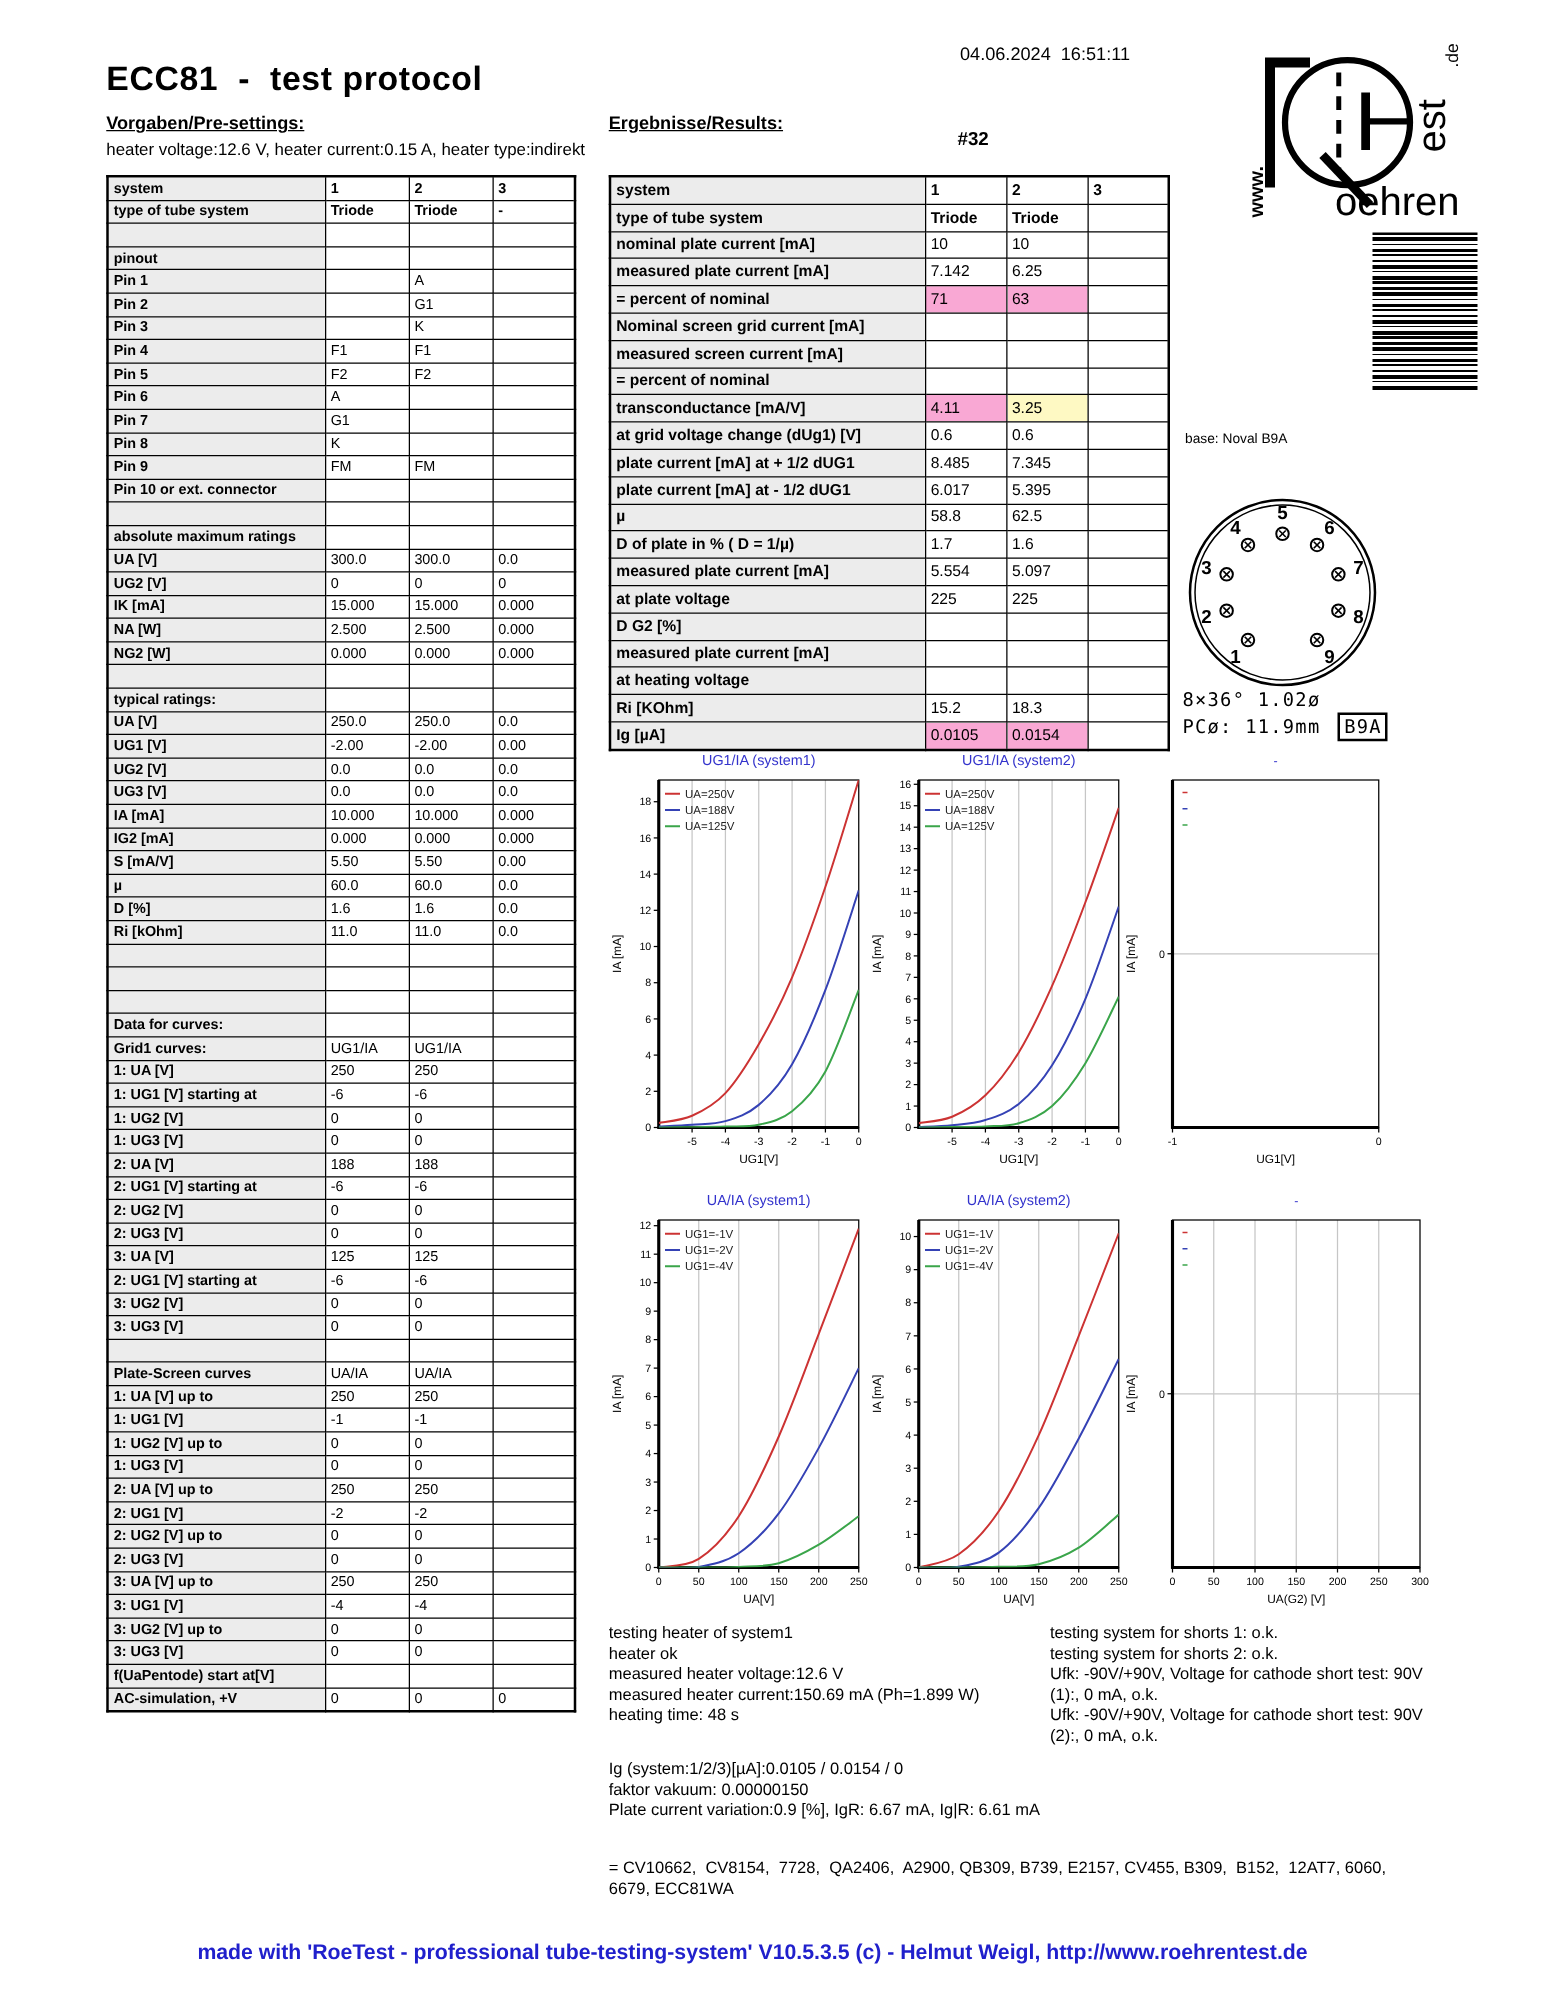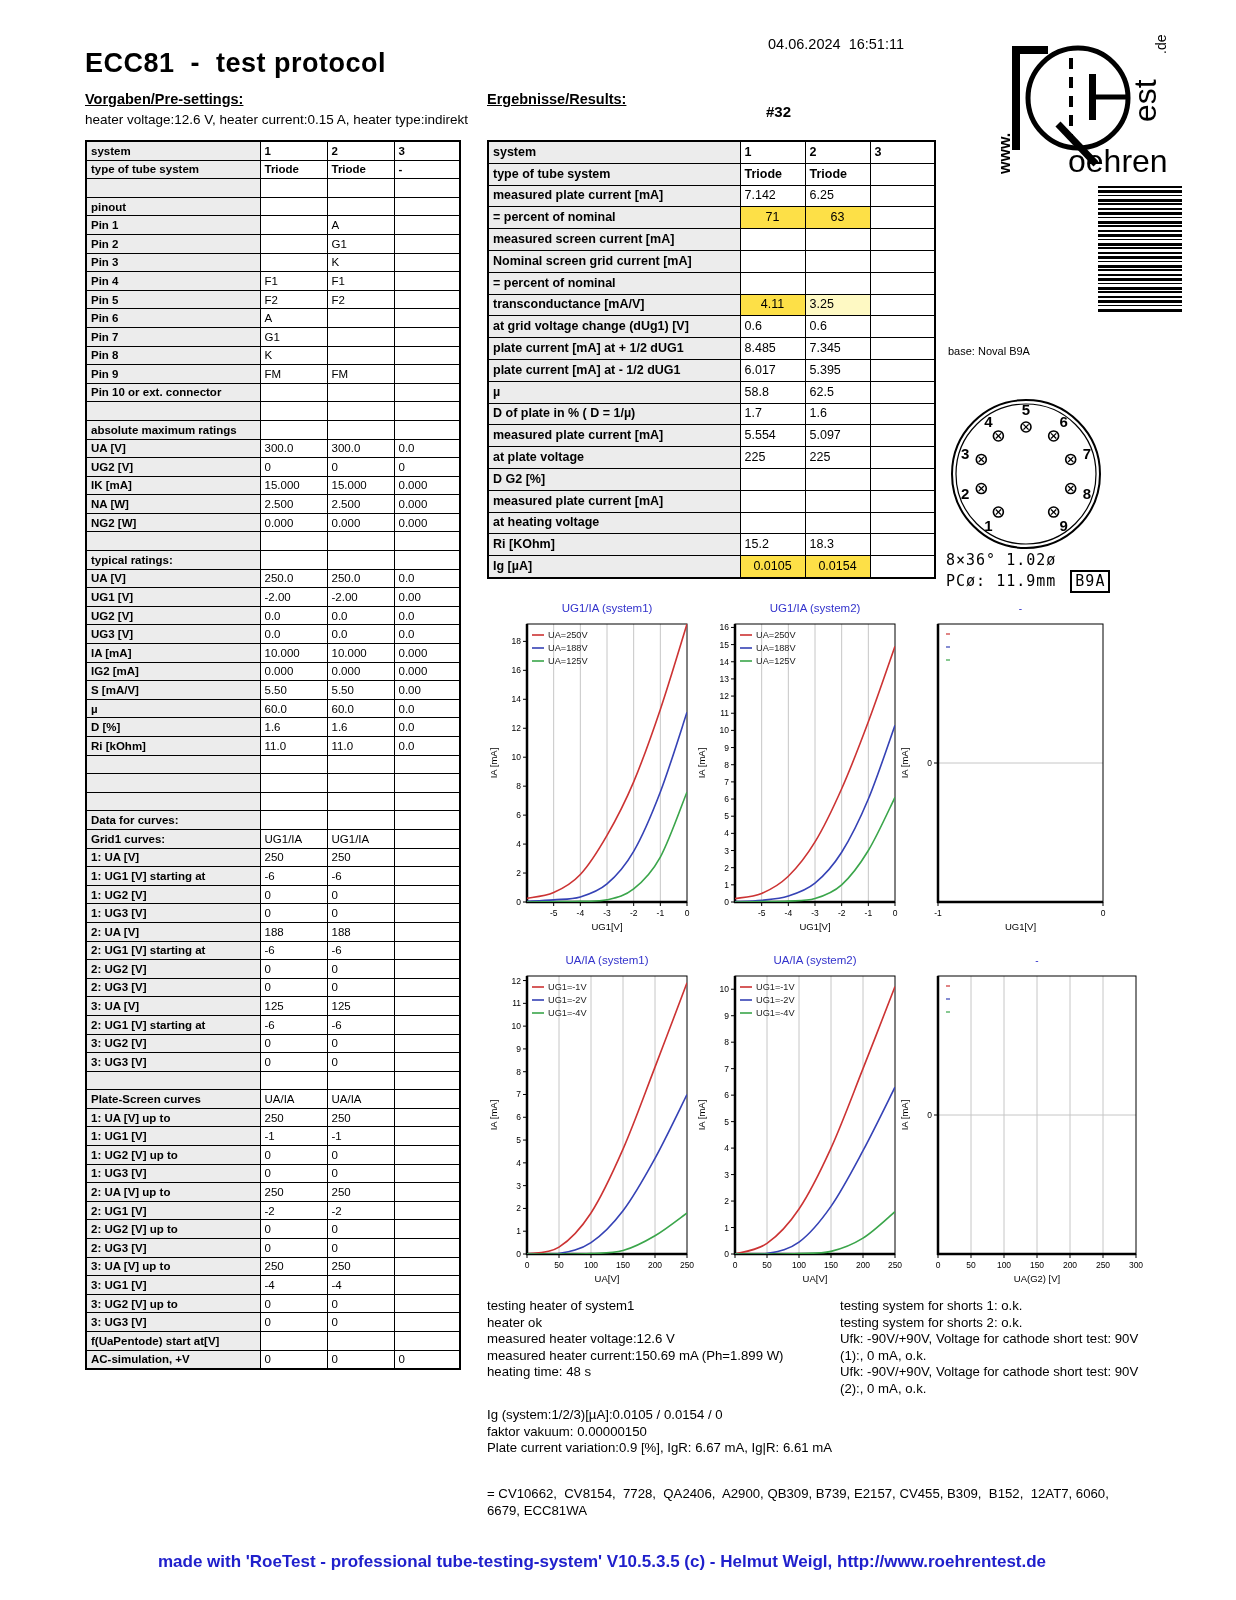--- a/index.html
+++ b/index.html
@@ -11,21 +11,21 @@
   #datetime{left:768px;top:36px;font-size:14.5px;}
   #presettings-label{left:85px;top:91px;font-size:14.5px;font-weight:bold;text-decoration:underline;}
   #results-label{left:487px;top:91px;font-size:14.5px;font-weight:bold;text-decoration:underline;}
   #heater-line{left:85px;top:112px;font-size:13.5px;}
   #serial{left:766px;top:103px;font-size:15px;font-weight:bold;}
   #base-label{left:948px;top:345px;font-size:11px;}
   table{border-collapse:collapse;table-layout:fixed;}
   td{border:1px solid #000;padding:1px 4px;overflow:hidden;white-space:nowrap;line-height:1.05;}
   .lbl{background:#ececec;font-weight:bold;}
   .hdr{font-weight:bold;}
-  .hl-green{background:#fde047;text-align:center;}
+  .hl-green{background:#f9a8d4;}
   .hl-yellow{background:#fef9c3;}
   #pre-table{left:85px;top:140px;width:374px;border:2px solid #000;}
   #pre-table td{height:15.6px;font-size:11.5px;}
   #res-table{left:487px;top:140px;width:447px;border:2px solid #000;}
   #res-table td{height:18.8px;font-size:12.5px;}
   #barcode{left:1098px;top:186px;width:84px;height:126px;
     background:repeating-linear-gradient(180deg,#000 0 2px,#fff 2px 4px,#000 4px 7px,#fff 7px 9px,
       #000 9px 10px,#fff 10px 13px,#000 13px 16px,#fff 16px 17px,#000 17px 19px,#fff 19px 22px);}
   #socket-svg{left:930px;top:380px;}
   #socket-specs{left:946px;top:551px;font-family:"DejaVu Sans Mono",monospace;
@@ -488,39 +488,45 @@
           <td class="hdr">2</td>
           <td class="hdr">3</td>
         </tr>
         <tr>
           <td class="lbl hdr">type of tube system</td>
           <td class="hdr">Triode</td>
           <td class="hdr">Triode</td>
           <td class="hdr"></td>
         </tr>
         <tr>
+          <td class="lbl">nominal plate current [mA]</td>
+          <td>10</td>
+          <td>10</td>
+          <td></td>
+        </tr>
+        <tr>
           <td class="lbl">measured plate current [mA]</td>
           <td>7.142</td>
           <td>6.25</td>
           <td></td>
         </tr>
         <tr>
           <td class="lbl">= percent of nominal</td>
           <td class="hl-green">71</td>
           <td class="hl-green">63</td>
           <td></td>
         </tr>
         <tr>
+          <td class="lbl">Nominal screen grid current [mA]</td>
+          <td></td>
+          <td></td>
+          <td></td>
+        </tr>
+        <tr>
           <td class="lbl">measured screen current [mA]</td>
-          <td></td>
-          <td></td>
-          <td></td>
-        </tr>
-        <tr>
-          <td class="lbl">Nominal screen grid current [mA]</td>
           <td></td>
           <td></td>
           <td></td>
         </tr>
         <tr>
           <td class="lbl">= percent of nominal</td>
           <td></td>
           <td></td>
           <td></td>
         </tr>

